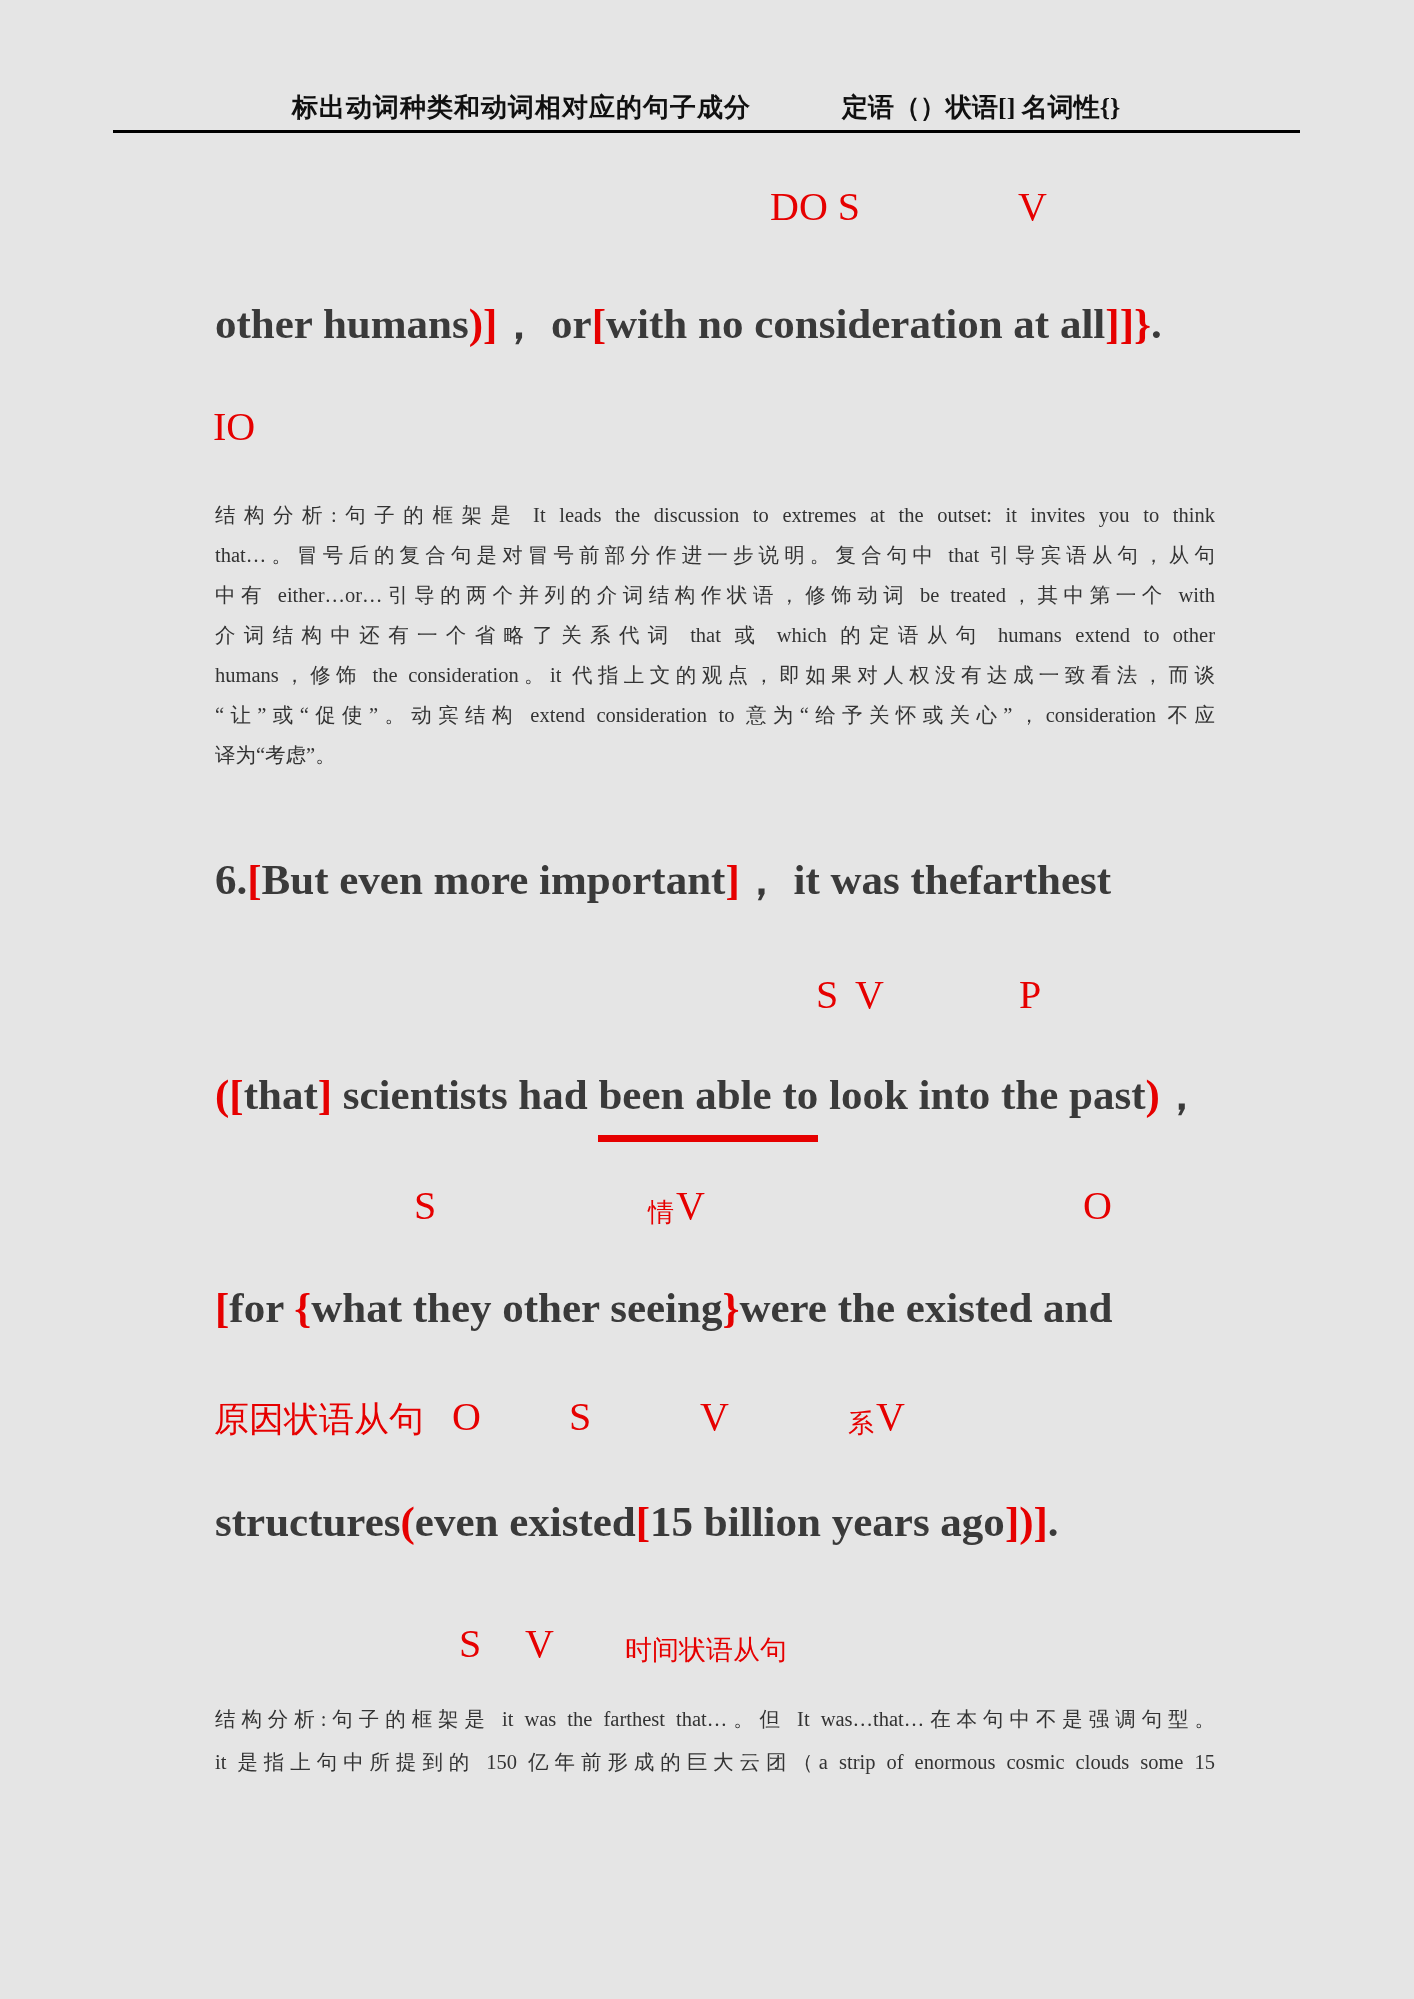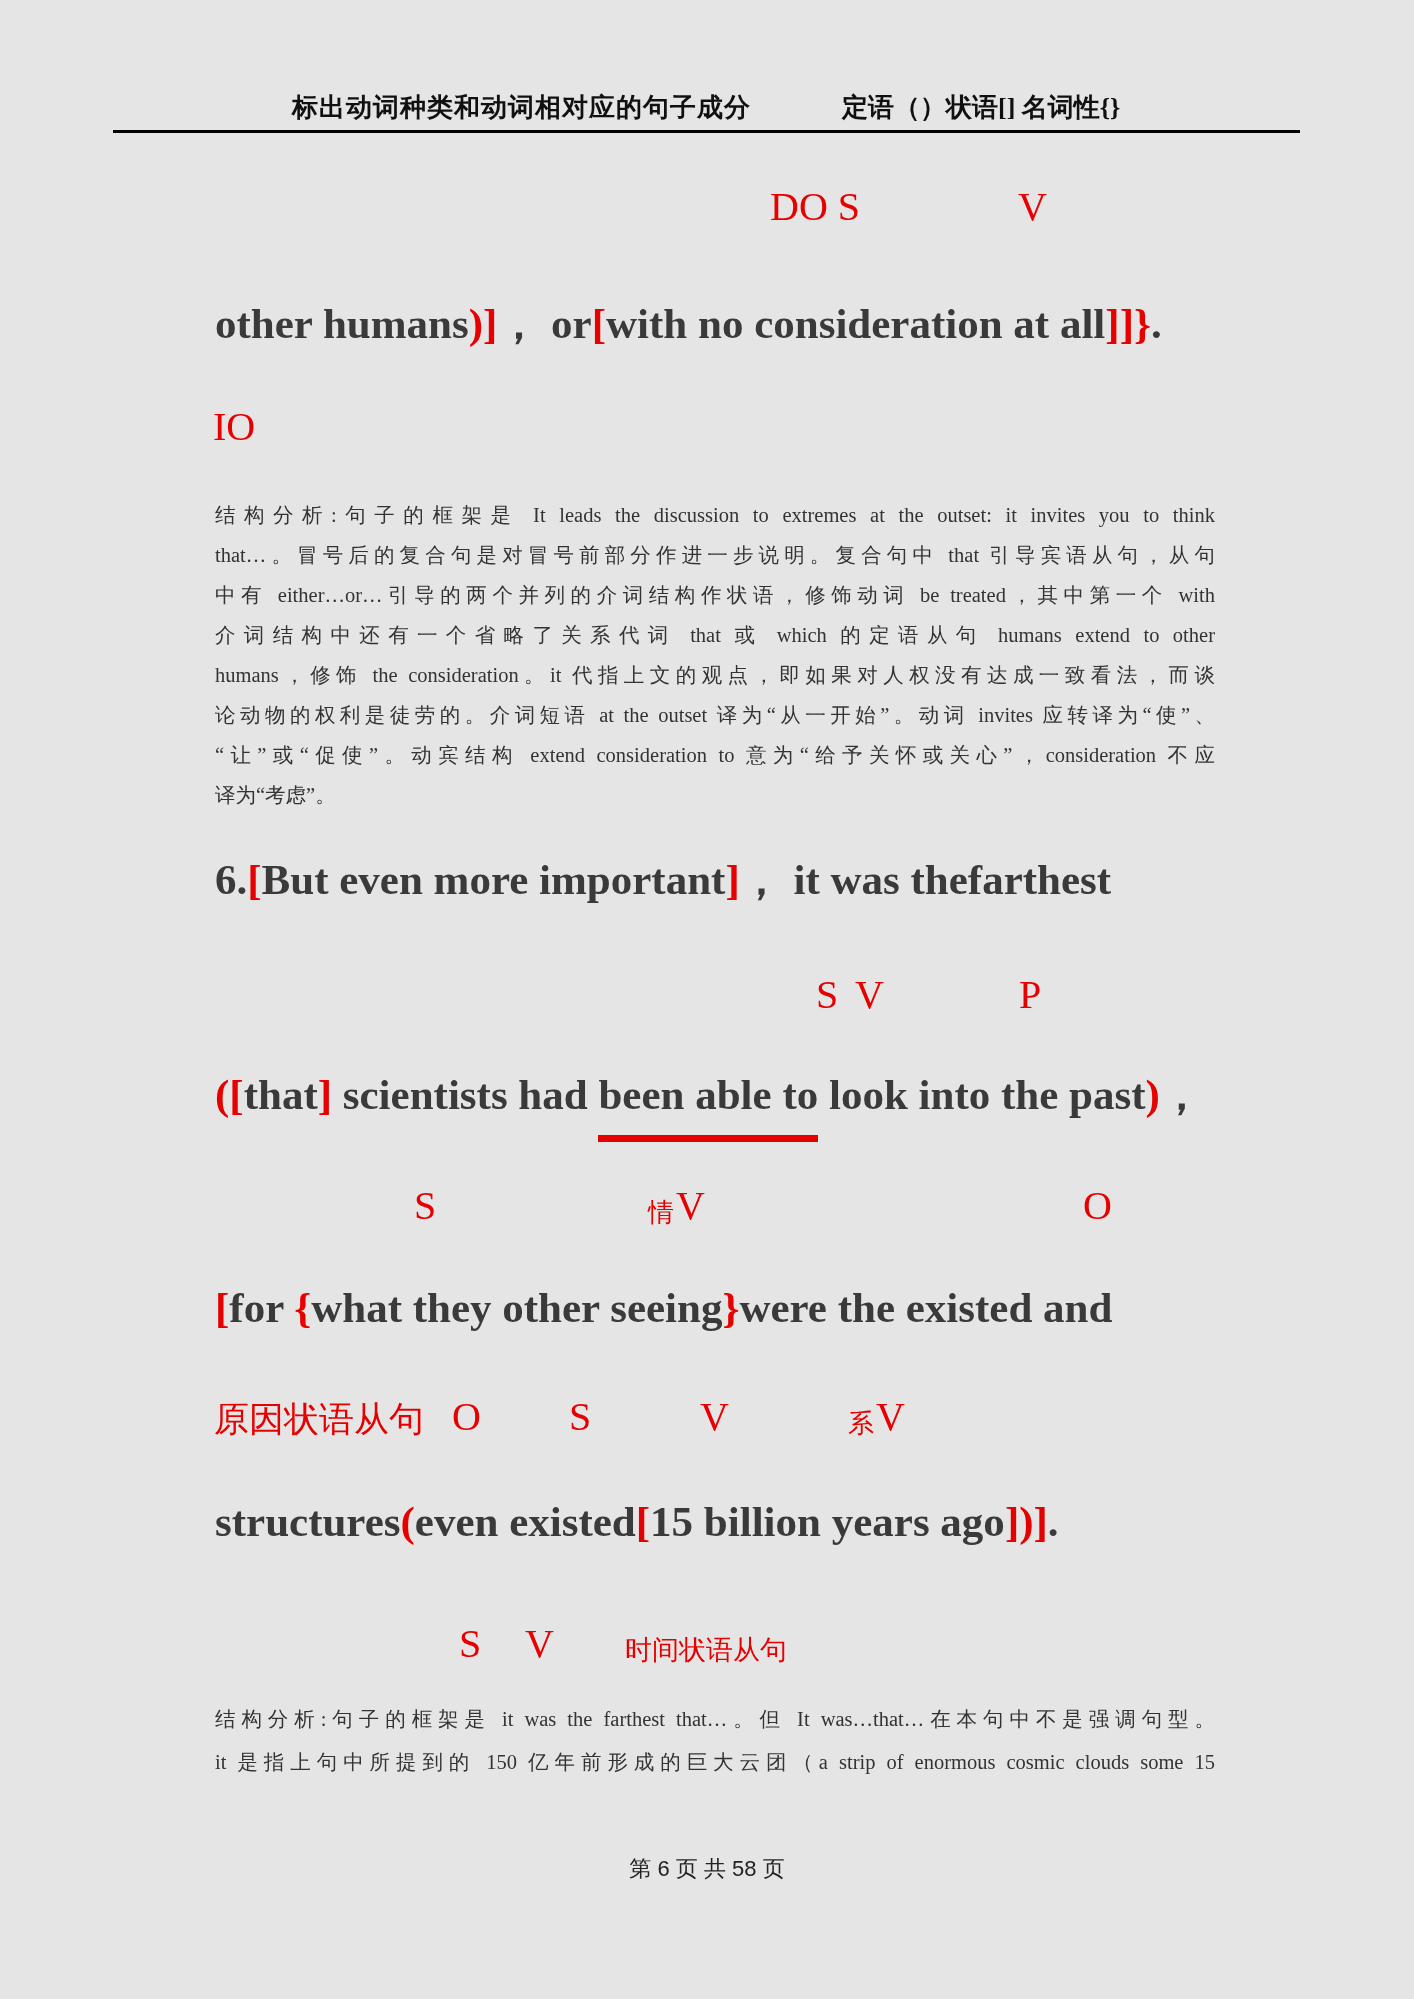--- a/index.html
+++ b/index.html
@@ -86,21 +86,20 @@
   <div class="ann" style="top:401px">
       <span class="mark" style="left: 213px;">IO</span>
     </div>
 
   <div class="para last-left" style="top:495px">
       <div class="para-line">结构分析:句子的框架是 It leads the discussion to extremes at the outset: it invites you to think</div>
       <div class="para-line">that…。冒号后的复合句是对冒号前部分作进一步说明。复合句中 that 引导宾语从句，从句</div>
       <div class="para-line">中有 either…or…引导的两个并列的介词结构作状语，修饰动词 be treated，其中第一个 with</div>
       <div class="para-line">介词结构中还有一个省略了关系代词 that 或 which 的定语从句 humans extend to other</div>
       <div class="para-line">humans，修饰 the consideration。it 代指上文的观点，即如果对人权没有达成一致看法，而谈</div>
-      <div class="para-line">论动物的权利是徒劳的。介词短语 at the outset 译为“从一开始”。动词 invites 应转译为“使”、</div>
       <div class="para-line">“让”或“促使”。动宾结构 extend consideration to 意为“给予关怀或关心”，consideration 不应</div>
       <div class="para-line">译为“考虑”。</div>
     </div>
 
   <div class="sent" style="top:855px"><span>6.</span><span class="red">[</span><span>But even more important</span><span class="red">]</span><span>， </span><span>it was thefarthest</span></div>
 
   <div class="ann" style="top:969px">
       <span class="mark" style="left: 816px;">S</span>
       <span class="mark" style="left: 855px;">V</span>
       <span class="mark" style="left: 1019px;">P</span>
@@ -132,15 +131,14 @@
       <span class="mark" style="left: 459px;">S</span>
       <span class="mark" style="left: 525px;">V</span>
       <span class="mark" style="left: 625px; font-size: 27px;">时间状语从句</span>
     </div>
 
   <div class="para para2" style="top:1698px">
       <div class="para-line">结构分析:句子的框架是 it was the farthest that…。但 It was…that…在本句中不是强调句型。</div>
       <div class="para-line">it 是指上句中所提到的 150 亿年前形成的巨大云团（a strip of enormous cosmic clouds some 15</div>
     </div>
 
-  <div class="footer">第 6 页 共 58 页</div>
 
 </div>
 
 </body></html>

